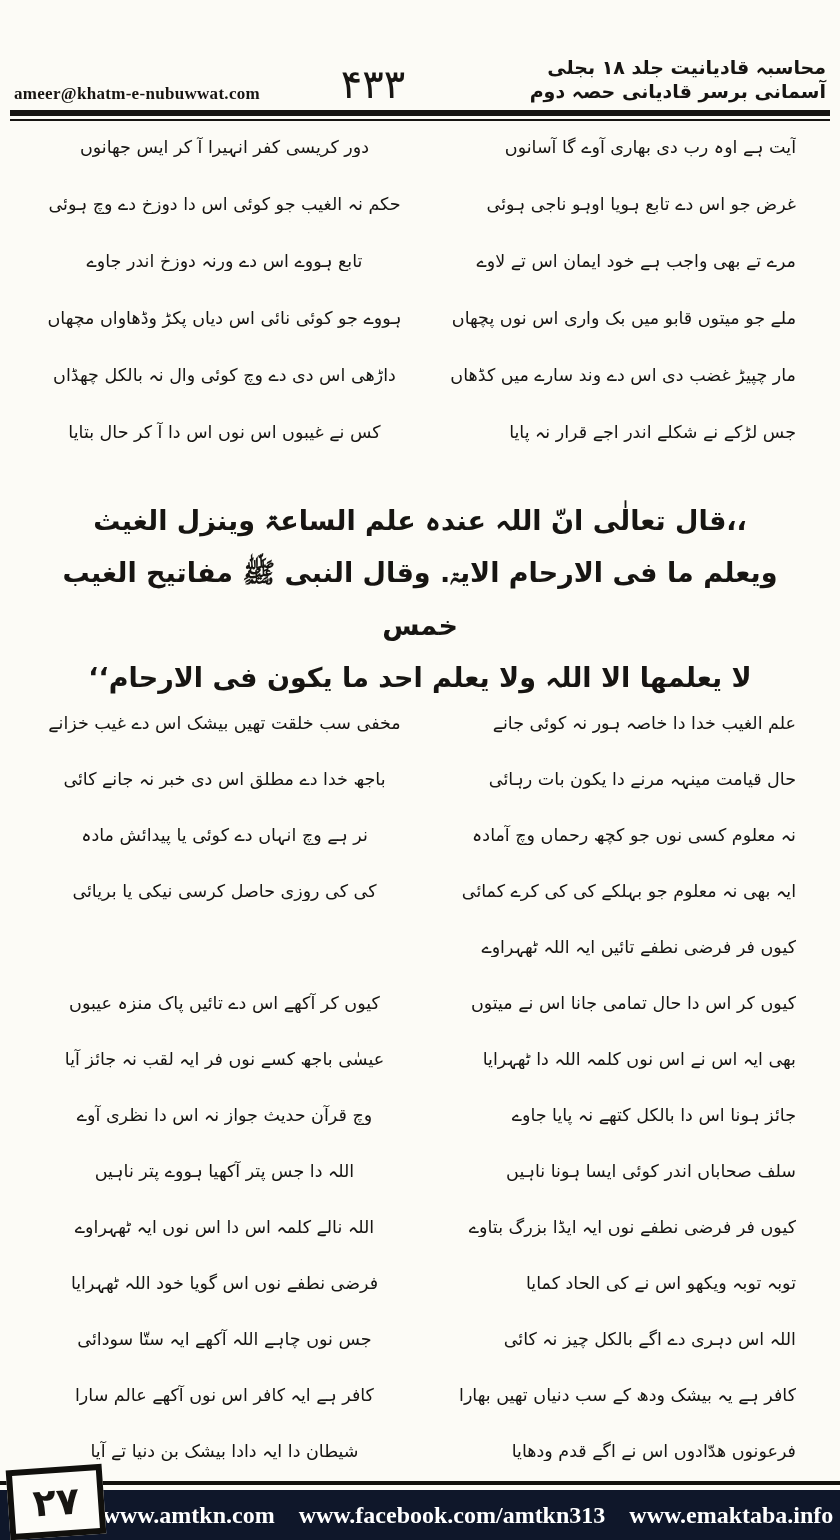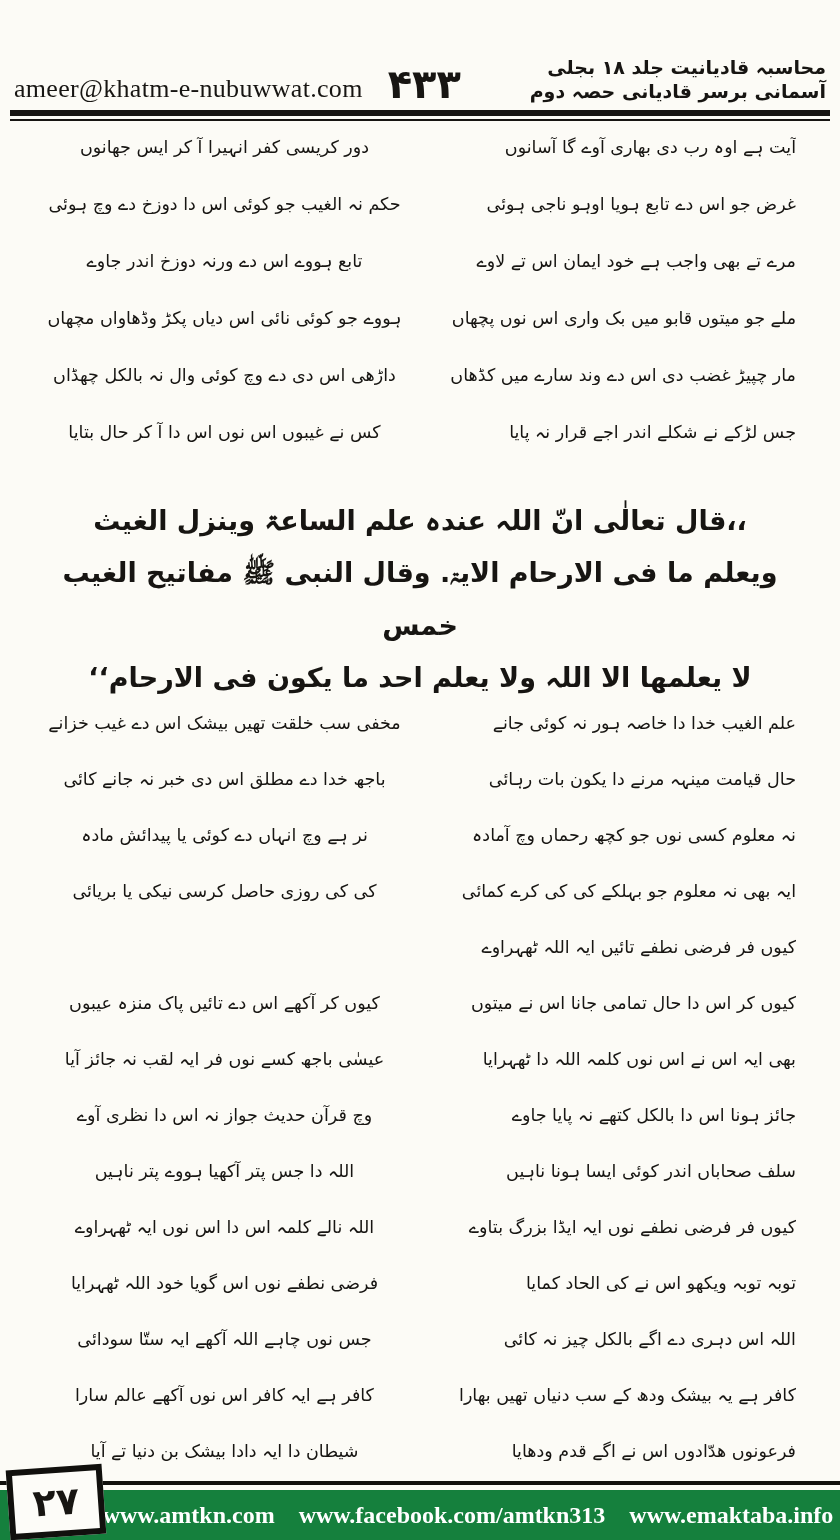--- a/index.html
+++ b/index.html
@@ -7,24 +7,24 @@
     width:840px; height:1540px; margin:0 auto; position:relative; overflow:hidden;
     background:#fcfbf6; color:#171512;
     font-family:"DejaVu Sans", sans-serif;
   }
   
   .header {
     display:flex; align-items:flex-end; justify-content:space-between;
     padding:12px 14px 2px 14px; direction:ltr;
   }
   .email {
-    font-family:"Liberation Serif", serif; font-weight:normal; font-size:26px;
+    font-family:"Liberation Serif", serif; font-weight:bold; font-size:17px;
     letter-spacing:.3px; white-space:nowrap;
   }
-  .pagenum-top { direction:rtl; font-weight:bold; font-size:40px; line-height:1; padding:0 6px; }
+  .pagenum-top { direction:rtl; font-weight:normal; font-size:40px; line-height:1; padding:0 6px; }
   .title {
     direction:rtl; text-align:right; font-weight:bold; font-size:19px;
     max-width:340px; line-height:1.25;margin-top:44px;
   }
   .rule { margin:4px 10px 0 10px; border-top:6px solid #171512; border-bottom:2px solid #171512; height:3px; }
 
   
   .poem { padding:0 44px; }
   .poem-top { margin-top:16px; }
   .couplet {
@@ -40,21 +40,21 @@
   .quote {
     direction:rtl; text-align:center; font-weight:bold;
     font-size:27px; line-height:1.95; padding:16px 26px 8px 26px;
   }
   .quote-line { display:block; }
 
   
   .footer { position:absolute; left:0; right:0; bottom:0; }
   .footer-line { border-top:4px solid #11100d; margin-bottom:5px; }
   .footer-bar {
-    height:50px; background:#15803d; display:flex; align-items:center;
+    height:50px; background:#0f172a; display:flex; align-items:center;
     justify-content:center; gap:24px; padding-left:96px;
   }
   .footer-link {
     color:#ffffff; font-family:"Liberation Serif", serif; font-weight:bold;
     font-size:24px; white-space:nowrap; text-decoration:none;
   }
   .badge {
     position:absolute; left:8px; bottom:3px; width:84px; height:58px; z-index:3;
     background:#fdfcf8; border:6px solid #11100d; transform:rotate(-4deg);
     display:flex; align-items:center; justify-content:center;

